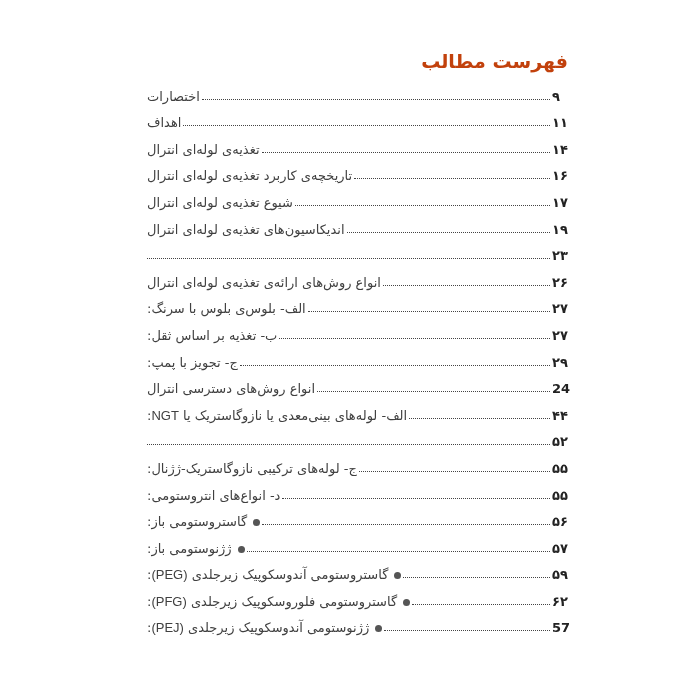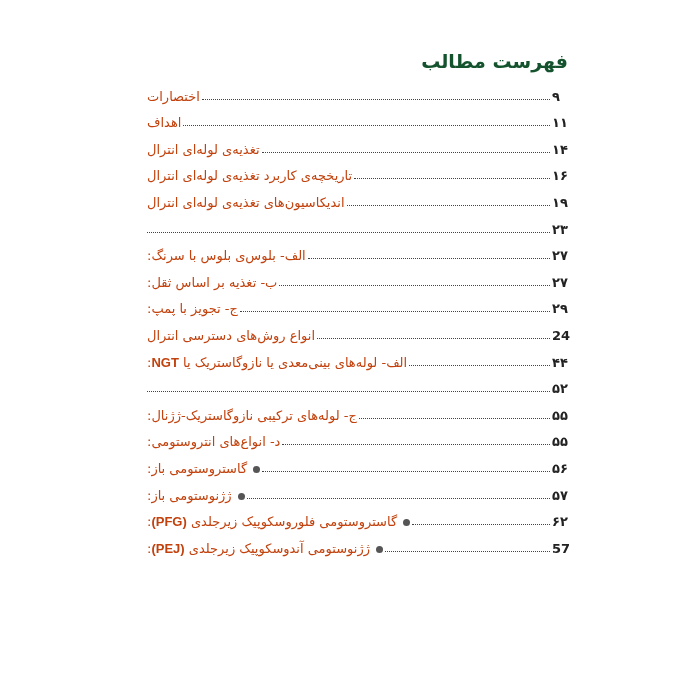--- a/index.html
+++ b/index.html
@@ -1,25 +1,25 @@
 <!DOCTYPE html>
 <html><head>
 <meta charset="utf-8">
 <style>
   html, body { margin:0; padding:0; background:#ffffff; }
   body { width:700px; height:700px; position:relative; overflow:hidden;
          font-family:"DejaVu Sans", sans-serif; color:#111; }
   .title { position:absolute; top:50px; right:132px; font-size:19px; font-weight:bold;
-           direction:rtl; color:#14532d; }
+           direction:rtl; color:#c2410c; }
   .toc { position:absolute; top:80px; left:145px; width:425px; }
   .row { position:relative; height:26.6px; display:flex; flex-direction:row-reverse;
          align-items:flex-end; direction:rtl; }
   .row .label { font-size:13px; white-space:nowrap; padding-bottom:3px; background:#fff; z-index:1;
-                padding-left:2px; color:#c2410c; }
-  .row .label b.latin { font-weight:bold; direction:ltr; unicode-bidi:embed; font-family:"Liberation Sans", sans-serif; }
+                padding-left:2px; color:#404040; }
+  .row .label b.latin { font-weight:normal; direction:ltr; unicode-bidi:embed; font-family:"Liberation Sans", sans-serif; }
   .row .dots { flex:1; border-bottom:1px dotted #444; margin-bottom:7px; margin-left:2px; margin-right:2px; }
   .row .page { font-size:13px; font-weight:bold; padding-bottom:3px; min-width:18px; text-align:left;
                direction:rtl; color:#222; }
   .bullet { display:inline-block; width:7px; height:7px; border-radius:50%; background:#555;
             margin-left:6px; vertical-align:middle; }
 </style>
 </head>
 <body>
 
 <div class="title">فهرست مطالب</div>
@@ -39,27 +39,37 @@
       <span class="label"><span>تغذیه‌ی لوله‌ای انترال</span></span>
       <span class="dots"></span>
       <span class="page">۱۴</span>
     </div>
     <div class="row">
       <span class="label"><span>تاریخچه‌ی کاربرد تغذیه‌ی لوله‌ای انترال</span></span>
       <span class="dots"></span>
       <span class="page">۱۶</span>
     </div>
     <div class="row">
+      <span class="label"><span>شیوع تغذیه‌ی لوله‌ای انترال</span></span>
+      <span class="dots"></span>
+      <span class="page">۱۷</span>
+    </div>
+    <div class="row">
       <span class="label"><span>اندیکاسیون‌های تغذیه‌ی لوله‌ای انترال</span></span>
       <span class="dots"></span>
       <span class="page">۱۹</span>
     </div>
     <div class="row">
       <span class="dots"></span>
       <span class="page">۲۳</span>
+    </div>
+    <div class="row">
+      <span class="label"><span>انواع روش‌های ارائه‌ی تغذیه‌ی لوله‌ای انترال</span></span>
+      <span class="dots"></span>
+      <span class="page">۲۶</span>
     </div>
     <div class="row">
       <span class="label"><span>الف- بلوس‌ی بلوس با سرنگ:</span></span>
       <span class="dots"></span>
       <span class="page">۲۷</span>
     </div>
     <div class="row">
       <span class="label"><span>ب- تغذیه بر اساس ثقل:</span></span>
       <span class="dots"></span>
       <span class="page">۲۷</span>
@@ -97,20 +107,25 @@
       <span class="label"><span class="bullet"></span><span>گاستروستومی باز:</span></span>
       <span class="dots"></span>
       <span class="page">۵۶</span>
     </div>
     <div class="row">
       <span class="label"><span class="bullet"></span><span>ژژنوستومی باز:</span></span>
       <span class="dots"></span>
       <span class="page">۵۷</span>
     </div>
     <div class="row">
+      <span class="label"><span class="bullet"></span><span>گاستروستومی آندوسکوپیک زیرجلدی</span> <b class="latin">(PEG)</b><span>:</span></span>
+      <span class="dots"></span>
+      <span class="page">۵۹</span>
+    </div>
+    <div class="row">
       <span class="label"><span class="bullet"></span><span>گاستروستومی فلوروسکوپیک زیرجلدی</span> <b class="latin">(PFG)</b><span>:</span></span>
       <span class="dots"></span>
       <span class="page">۶۲</span>
     </div>
     <div class="row">
       <span class="label"><span class="bullet"></span><span>ژژنوستومی آندوسکوپیک زیرجلدی</span> <b class="latin">(PEJ)</b><span>:</span></span>
       <span class="dots"></span>
       <span class="page">57</span>
     </div>
   </div>

